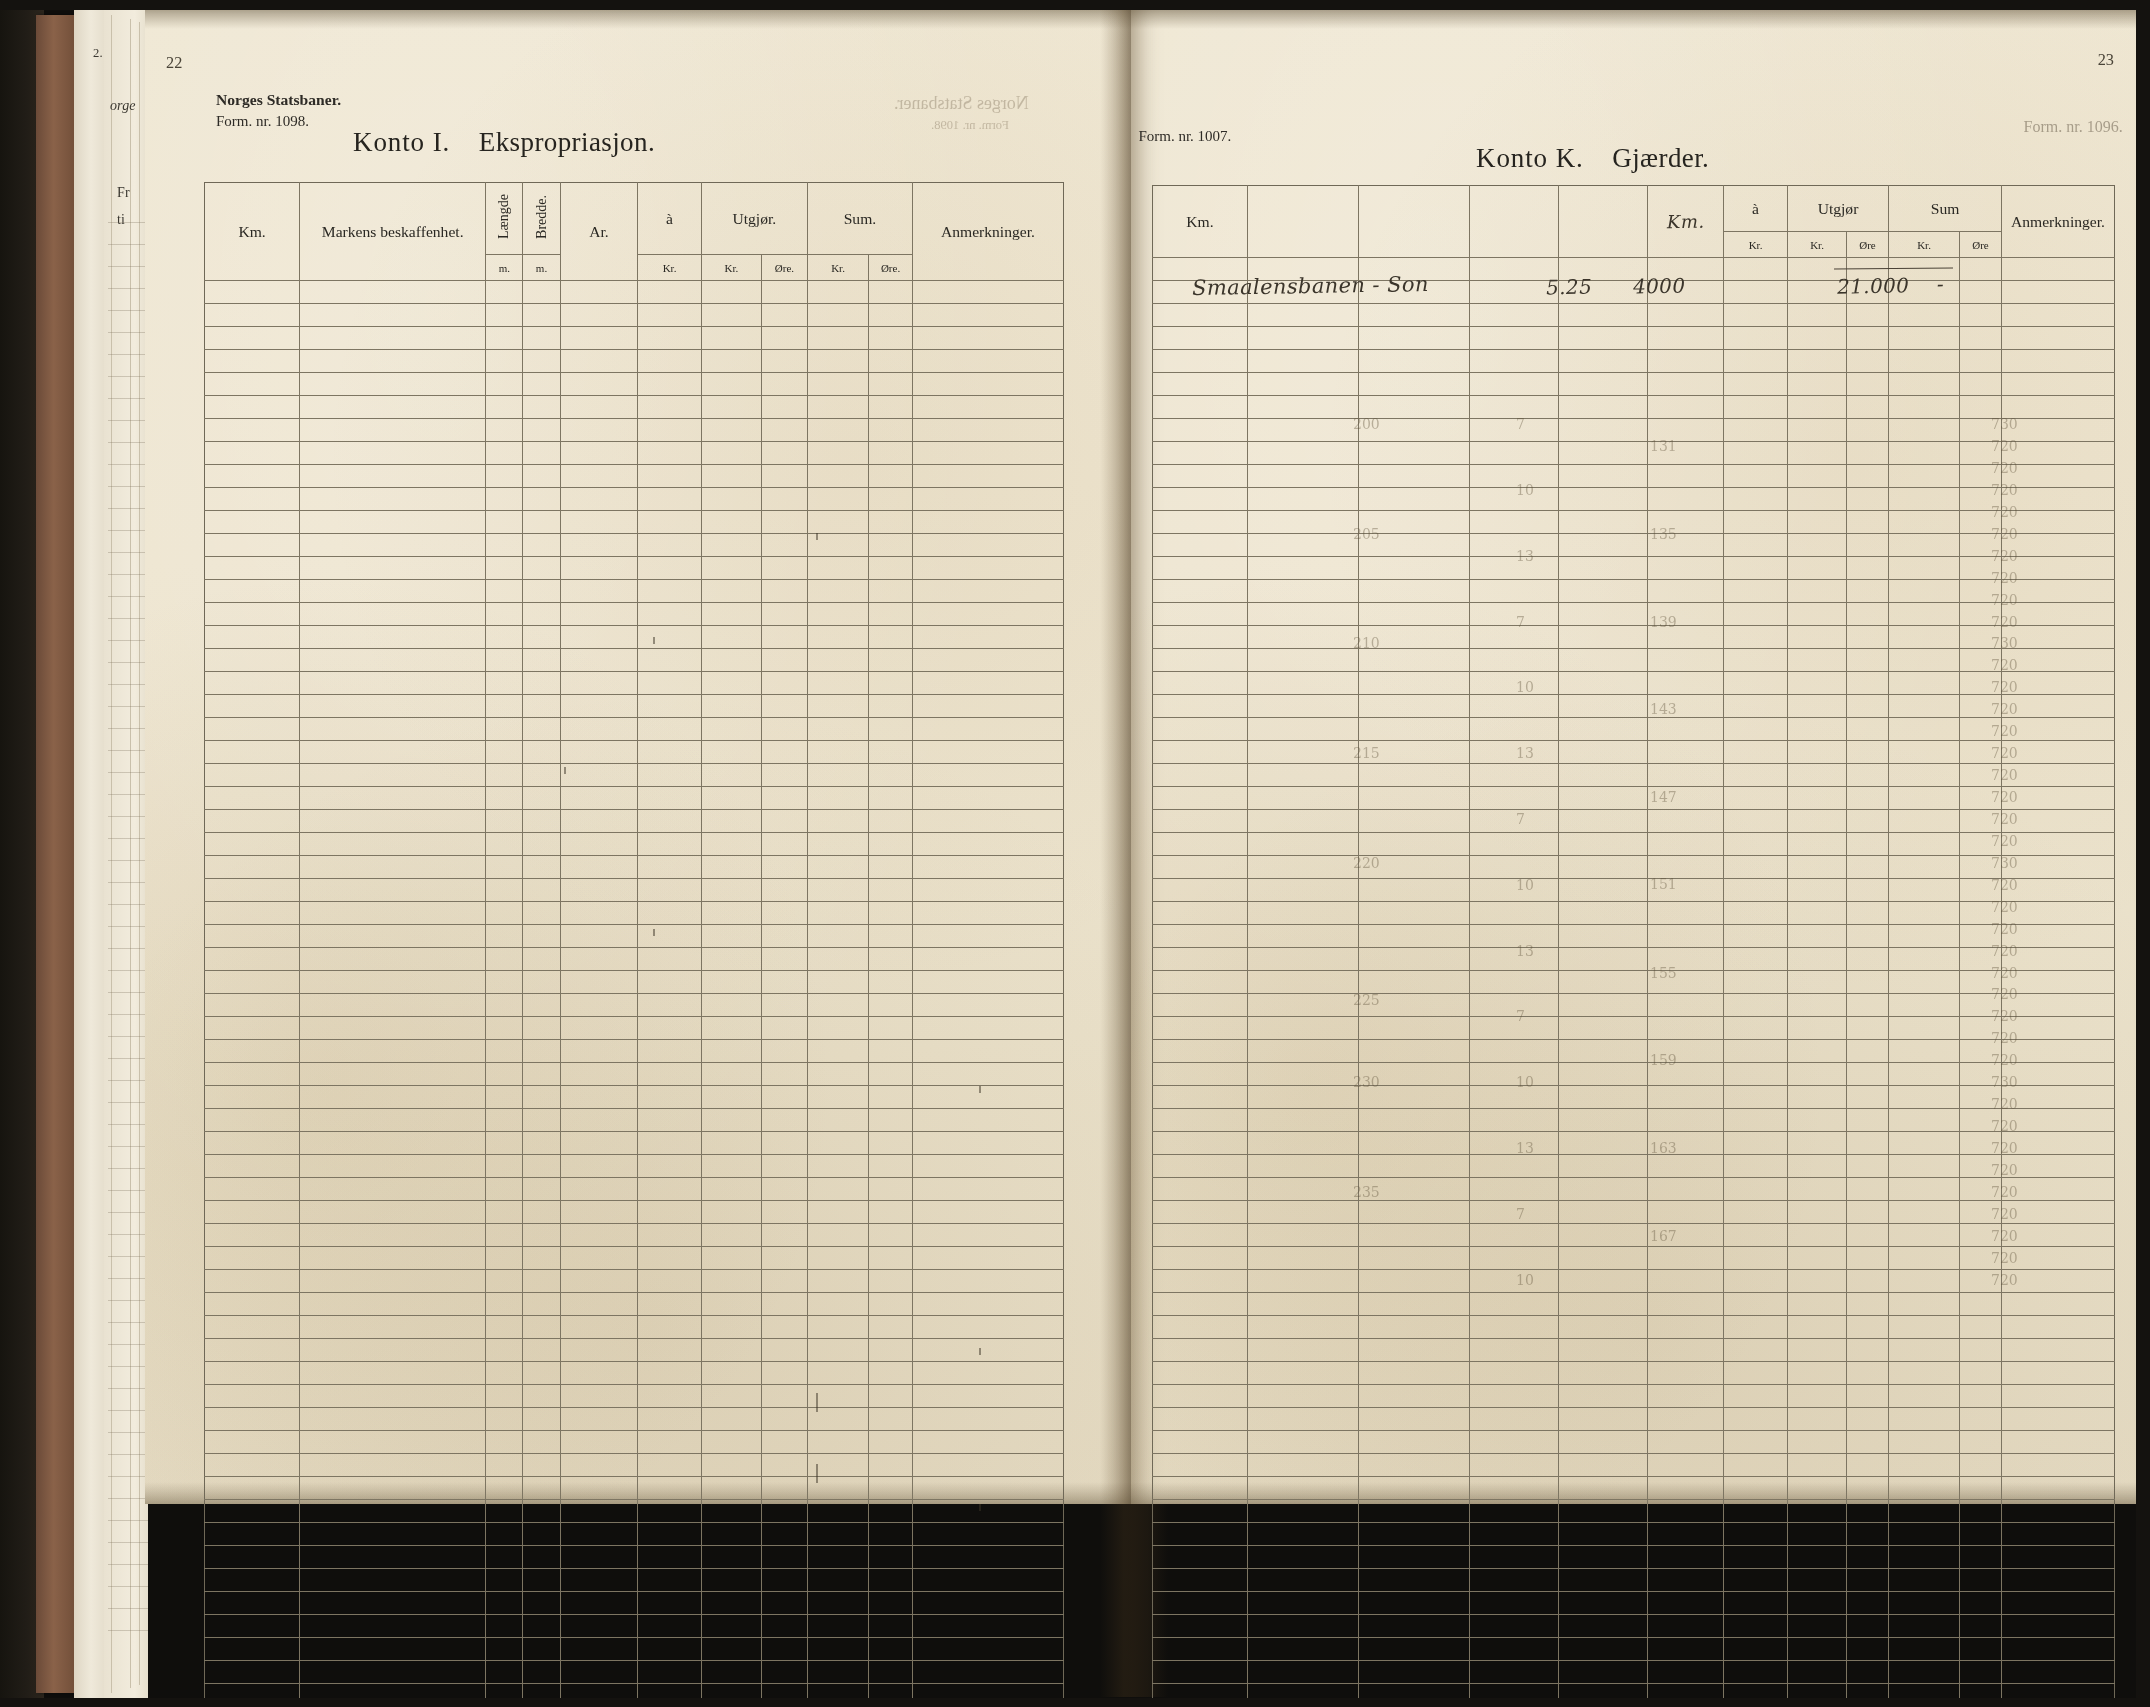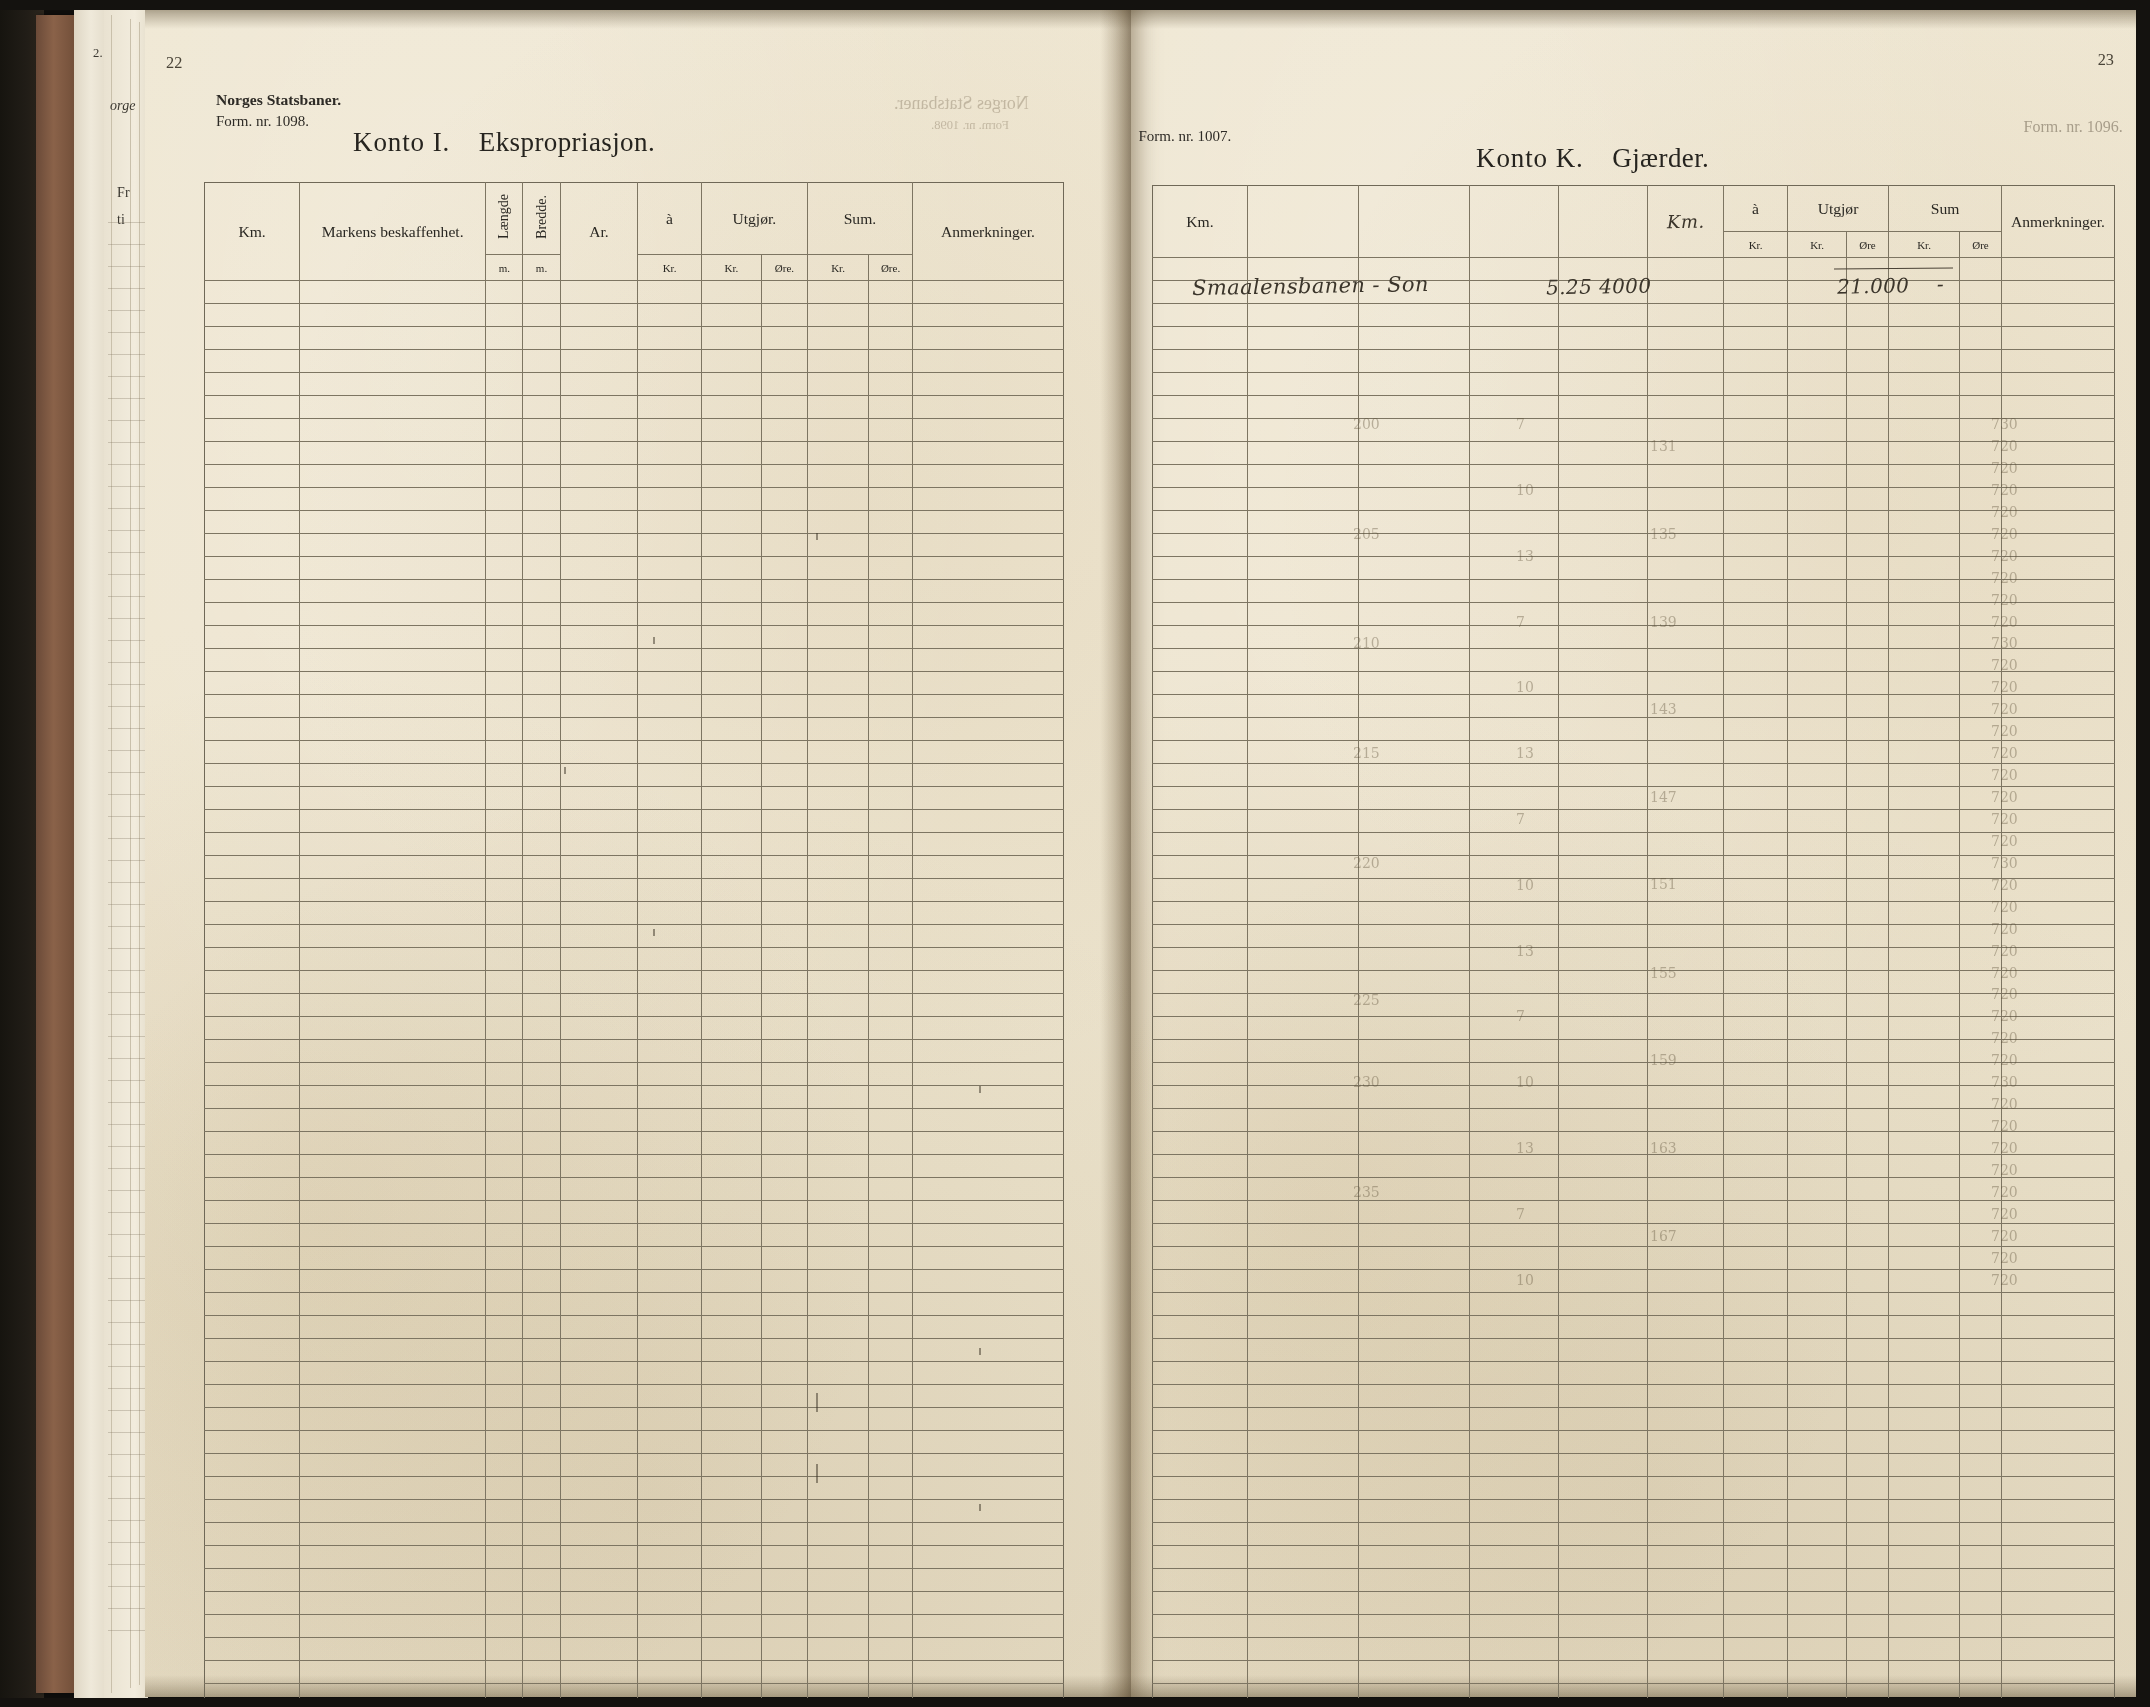--- a/index.html
+++ b/index.html
@@ -61,21 +61,21 @@
     font-family: "Liberation Serif", serif;
     color: #3a3730;
     font-size: 12.6px;
     letter-spacing: 0.1px;
   }
 
   
   .page {
     position: absolute;
     top: 10.4px;
-    height: 1687px;
+    height: 1494px;
     background:
       radial-gradient(ellipse at 30% 20%, rgba(255,255,255,.16), rgba(0,0,0,0) 60%),
       linear-gradient(175deg, #efe7d3 0%, #eee5d0 35%, #e9e0c9 70%, #e4dac2 100%);
   }
   #page-left {
     left: 145px;
     width: 986px;
     box-shadow: inset -13.3px 0 19px -9px rgba(90,70,40,.45);
   }
   #page-right {
@@ -2128,21 +2128,21 @@
             <td class="body-cell thick-bottom"></td>
             <td class="body-cell thick-bottom"></td>
             <td class="body-cell thick-bottom"></td>
             <td class="body-cell outer-r thick-bottom"></td>
           </tr>
         </tbody>
     </table>
 
     <div class="hand" style="left:61px; top:264px;">Smaalensbanen - Son</div>
     <div class="hand num" style="left:415px; top:265px;">5.25</div>
-    <div class="hand num" style="left:468px; top:264px;text-align:center;">4000</div>
+    <div class="hand num" style="left:502px; top:264px;text-align:center;">4000</div>
     <div class="hand num" style="left:706px; top:264px;">21.000</div>
     <div class="hand num" style="left:806px; top:262px;">-</div>
     <div class="hand-underline" style="left:703px; top:258px; width:119px;"></div>
 
     <div id="ghost-layer">
         <div class="ghost-num" style="left: 222px; top: 406px;">200</div>
         <div class="ghost-num" style="left: 385px; top: 406px;">7</div>
         <div class="ghost-num" style="left: 860px; top: 406px;">730</div>
         <div class="ghost-num" style="left: 519px; top: 428px;">131</div>
         <div class="ghost-num" style="left: 860px; top: 428px;">720</div>

